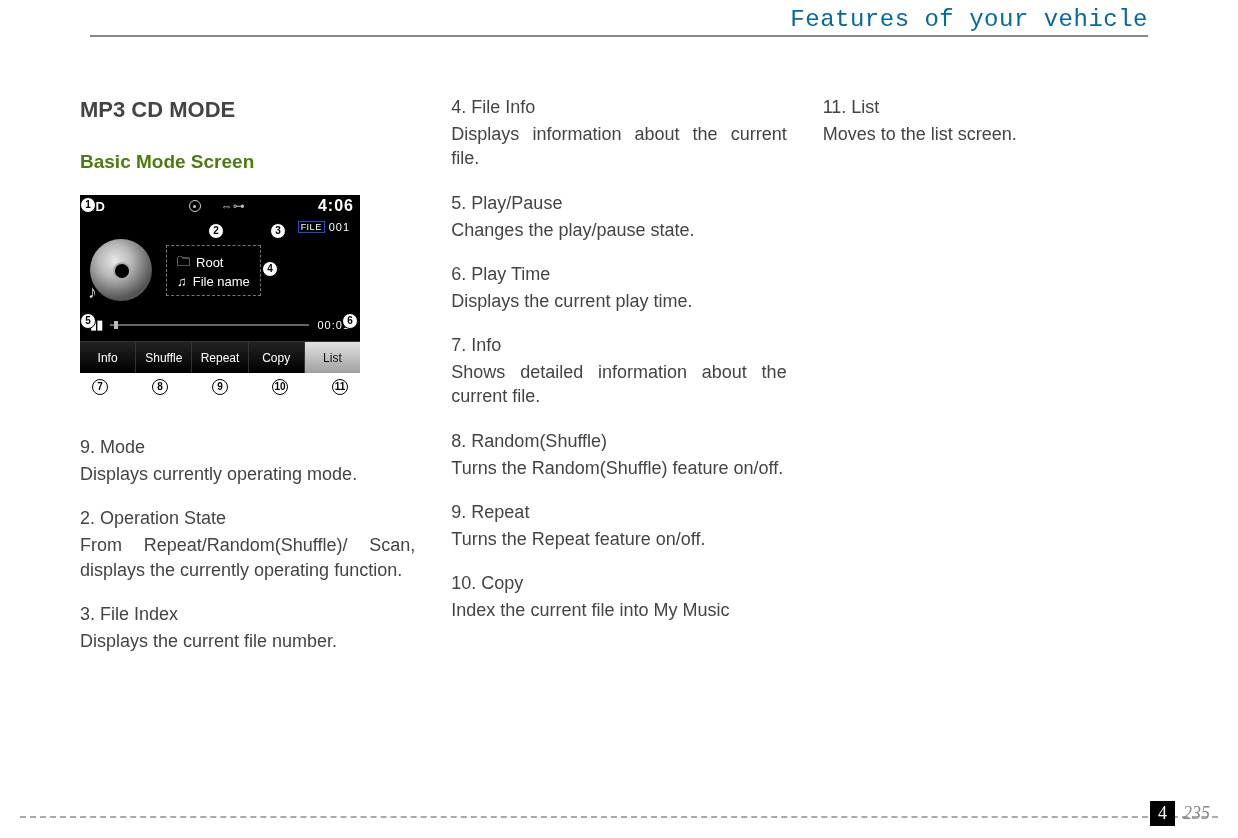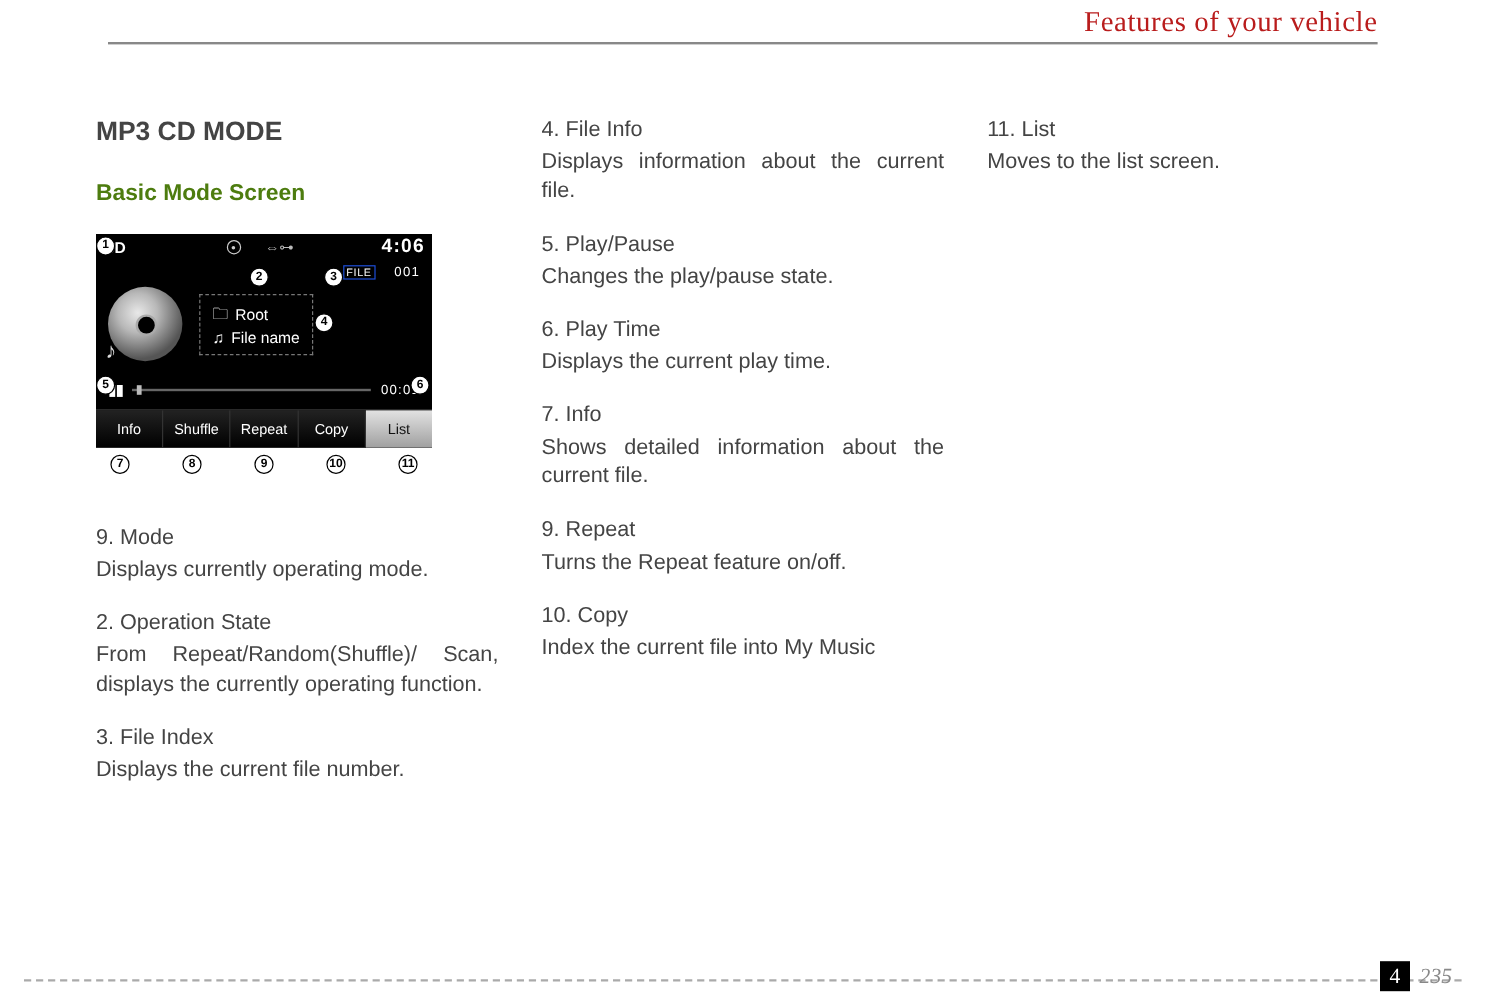--- a/index.html
+++ b/index.html
@@ -17,22 +17,22 @@
     padding: 0 80px 0 80px;
     position: relative;
   }
   .header {
     text-align: right;
     padding-top: 6px;
     padding-right: 10px;
   }
   .header-title {
     font-size: 24px;
-    color: #b91c1c;
-    font-family: Liberation Serif, serif;
+    color: #0369a1;
+    font-family: Liberation Mono, monospace;
     letter-spacing: 0.5px;
   }
   .header-rule {
     margin-top: 2px;
     border: none;
     border-top: 2px solid #888;
     margin-left: 10px;
     margin-right: 0;
   }
   .columns {
@@ -110,21 +110,21 @@
     position: absolute; right: 6px; top: 2px;
     font-size: 16px; font-weight: bold; letter-spacing: 1px;
   }
   .scr-filebar {
     position: absolute; top: 26px; right: 10px;
     display: flex; align-items: center; gap: 4px;
   }
   .scr-filebox {
     border: 1px solid #1d4ed8; padding: 0 2px; font-size: 9px; letter-spacing: 0.5px;
   }
-  .scr-filenum { font-size: 11px; letter-spacing: 1px; margin-left: 12px; }
+  .scr-filenum { font-size: 11px; letter-spacing: 1px; }
 
   .scr-body {
     position: absolute;
     top: 36px; left: 10px; right: 10px; height: 78px;
     display: flex; align-items: center;
   }
   .cd-art {
     width: 62px; height: 62px;
     background: radial-gradient(circle at 40% 35%, #e8e8e8 0%, #b8b8b8 30%, #555 70%);
     border-radius: 50%;
@@ -349,20 +349,24 @@
       </div>
       <div class="item-block">
         <div class="item-title">6. Play Time</div>
         <div class="item-desc">Displays the current play time.</div>
       </div>
       <div class="item-block">
         <div class="item-title">7. Info</div>
         <div class="item-desc justify">Shows detailed information about the current file.</div>
       </div>
       <div class="item-block">
+        <div class="item-title">8. Random(Shuffle)</div>
+        <div class="item-desc justify">Turns the Random(Shuffle) feature on/off.</div>
+      </div>
+      <div class="item-block">
         <div class="item-title">9. Repeat</div>
         <div class="item-desc">Turns the Repeat feature on/off.</div>
       </div>
       <div class="item-block">
         <div class="item-title">10. Copy</div>
         <div class="item-desc">Index the current file into My Music</div>
       </div>
     </div>
 
     <div class="col">

